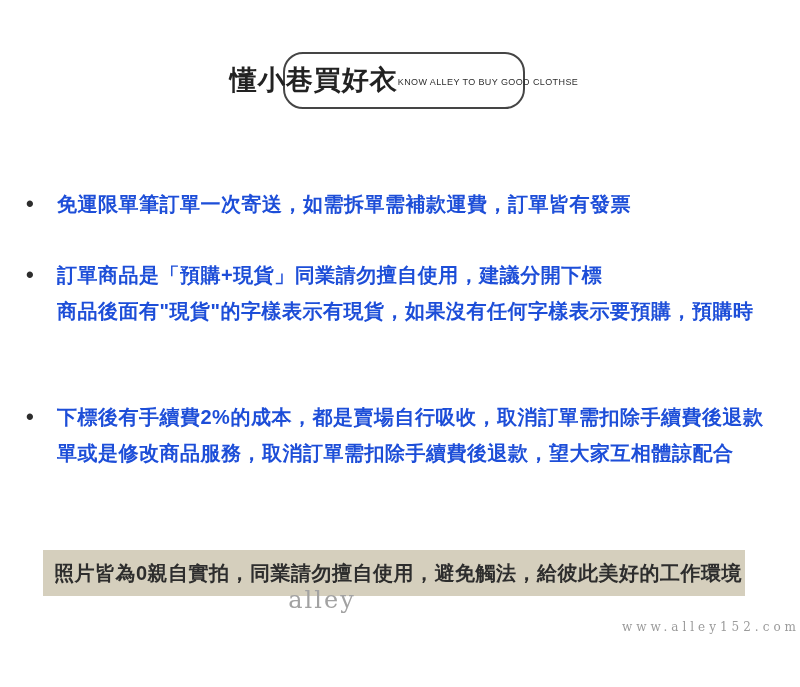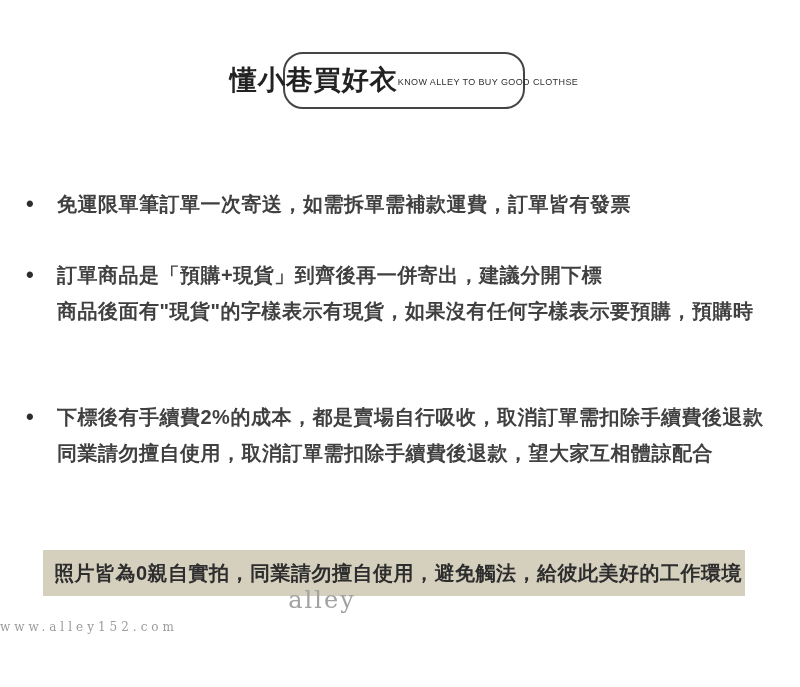--- a/index.html
+++ b/index.html
@@ -65,21 +65,21 @@
   }
   .notice .lines {
     margin-left: 57px;
     margin-right: 26px;
   }
   .notice .line {
     font-size: 20px;
     font-weight: bold;
     line-height: 36px;
     letter-spacing: 0.5px;
-    color: #404040;
+    color: #1d4ed8;
     white-space: nowrap;
   }
   .notice-1 { top: 186px; }
   .notice-2 { top: 257px; }
   .notice-3 { top: 399px; }
   
   .highlight-bar {
     position: absolute;
     top: 512px;
     left: 43px;
@@ -109,21 +109,21 @@
     font-family: "DejaVu Serif", serif;
     font-size: 24px;
     color: #a2a2a2;
     letter-spacing: 2px;
   }
   .footer-site {
     position: absolute;
     top: 620px;
     left: 0;
     width: 800px;
-    text-align: left;
+    text-align: right;
     font-family: "DejaVu Serif", serif;
     font-size: 12px;
     color: #9b9b9b;
     letter-spacing: 4px;
   }
 </style>
 </head>
 <body>
 
 <div class="page">
@@ -136,30 +136,30 @@
   <div class="notice notice-1">
     <span class="bullet">•</span>
     <div class="lines">
       <div class="line">免運限單筆訂單一次寄送，如需拆單需補款運費，訂單皆有發票</div>
     </div>
   </div>
 
   <div class="notice notice-2">
     <span class="bullet">•</span>
     <div class="lines">
-      <div class="line">訂單商品是「預購+現貨」到齊後再一併寄出，建議分開下標</div>
+      <div class="line">訂單商品是「預購+現貨」同業請勿擅自使用，建議分開下標</div>
       <div class="line">商品後面有"現貨"的字樣表示有現貨，如果沒有任何字樣表示要預購，預購時</div>
     </div>
   </div>
 
   <div class="notice notice-3">
     <span class="bullet">•</span>
     <div class="lines">
       <div class="line">下標後有手續費2%的成本，都是賣場自行吸收，取消訂單需扣除手續費後退款</div>
-      <div class="line">同業請勿擅自使用，取消訂單需扣除手續費後退款，望大家互相體諒配合</div>
+      <div class="line">單或是修改商品服務，取消訂單需扣除手續費後退款，望大家互相體諒配合</div>
     </div>
   </div>
 
   <div class="highlight-bar">
     <span class="highlight-text">照片皆為0親自實拍，同業請勿擅自使用，避免觸法，給彼此美好的工作環境</span>
   </div>
 
   <div class="footer-brand">alley</div>
 
   <div class="footer-site">www.alley152.com</div>

